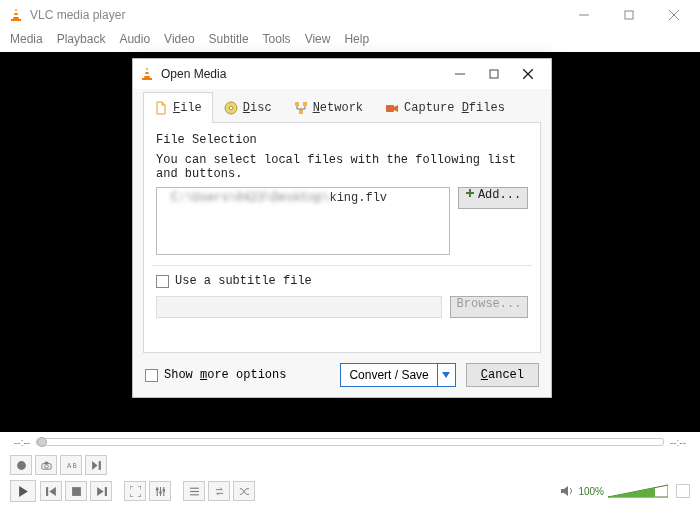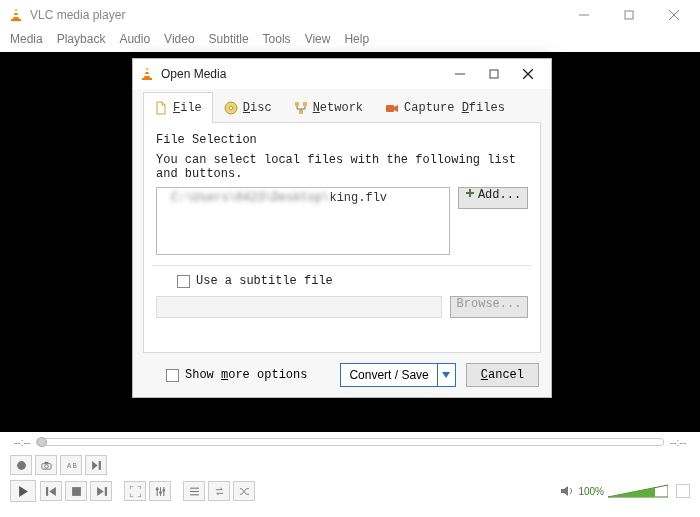--- a/index.html
+++ b/index.html
@@ -57,21 +57,21 @@
 .file-row { display: flex; gap: 8px; }
 .file-list { flex: 1; height: 68px; border: 1px solid #bbb; background: #fff; padding: 3px 14px; overflow: hidden; }
 .file-entry { color: #333; white-space: nowrap; }
 .file-entry .blur { color: transparent; text-shadow: 0 0 4px rgba(0,0,0,0.5); }
 .side-btns { width: 70px; display: flex; flex-direction: column; gap: 6px; }
 .flat-btn { height: 22px; border: 1px solid #adadad; background: #e6e6e6; font-family: "Courier New", monospace; font-size: 12px; display: flex; align-items: flex-start; justify-content: center; gap: 3px; }
 .flat-btn svg { width: 10px; height: 10px; }
 
 .hr { height: 1px; background: #e2e2e2; margin: 10px -4px 8px -4px; }
 
-.chk-row { display: flex; align-items: center; gap: 6px; margin-left: 21px; }
+.chk-row { display: flex; align-items: center; gap: 6px; }
 .chk-box { width: 13px; height: 13px; border: 1px solid #888; background: #fff; }
 .sub-row { display: flex; gap: 8px; margin-top: 8px; }
 .sub-input { flex: 1; height: 22px; border: 1px solid #ddd; background: #f4f4f4; }
 .sub-input.disabled, .flat-btn.disabled { color: #9a9a9a; }
 
 .dlg-footer { padding: 10px 12px; display: flex; align-items: center; }
 .dlg-footer .chk-row { font-family: "Courier New", monospace; font-size: 12px; }
 .footer-btns { margin-left: auto; display: flex; gap: 10px; }
 .primary-btn { height: 24px; border: 1px solid #2a6fc9; background: #fff; font-family: Liberation Sans, sans-serif; font-size: 12px; display: flex; align-items: center; }
 .primary-btn .lbl { padding: 0 8px; color: #000; }

